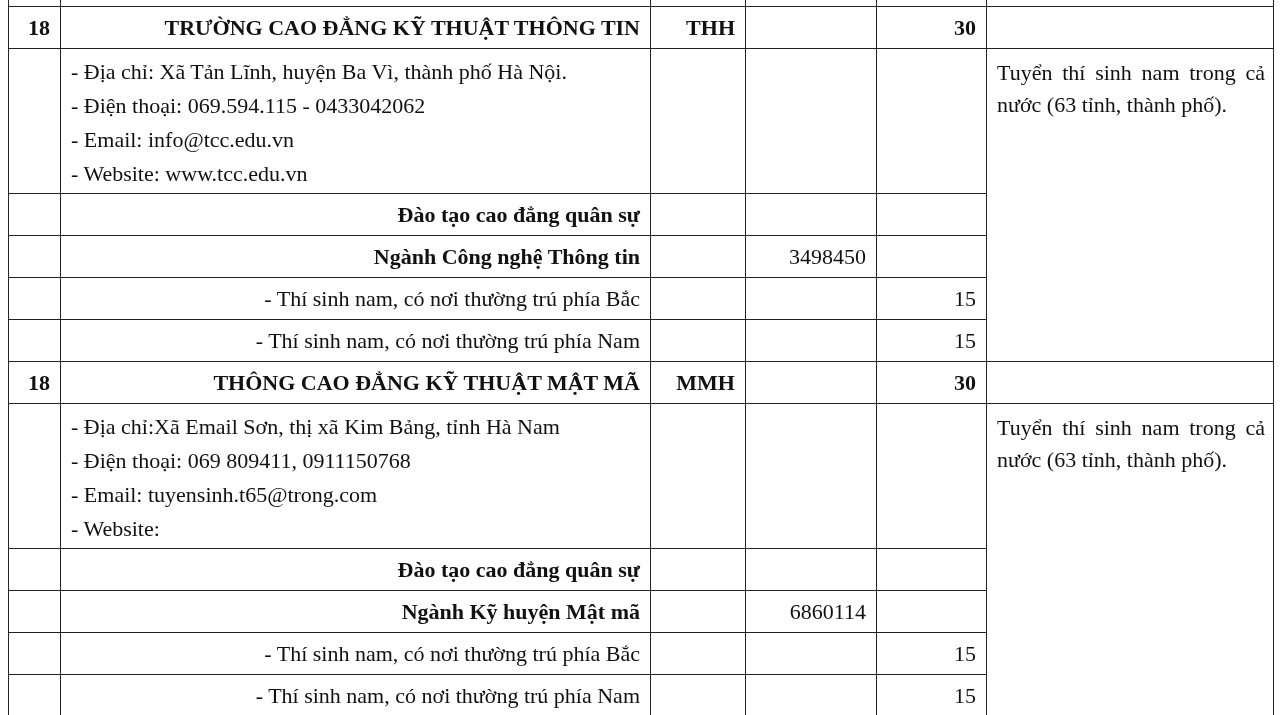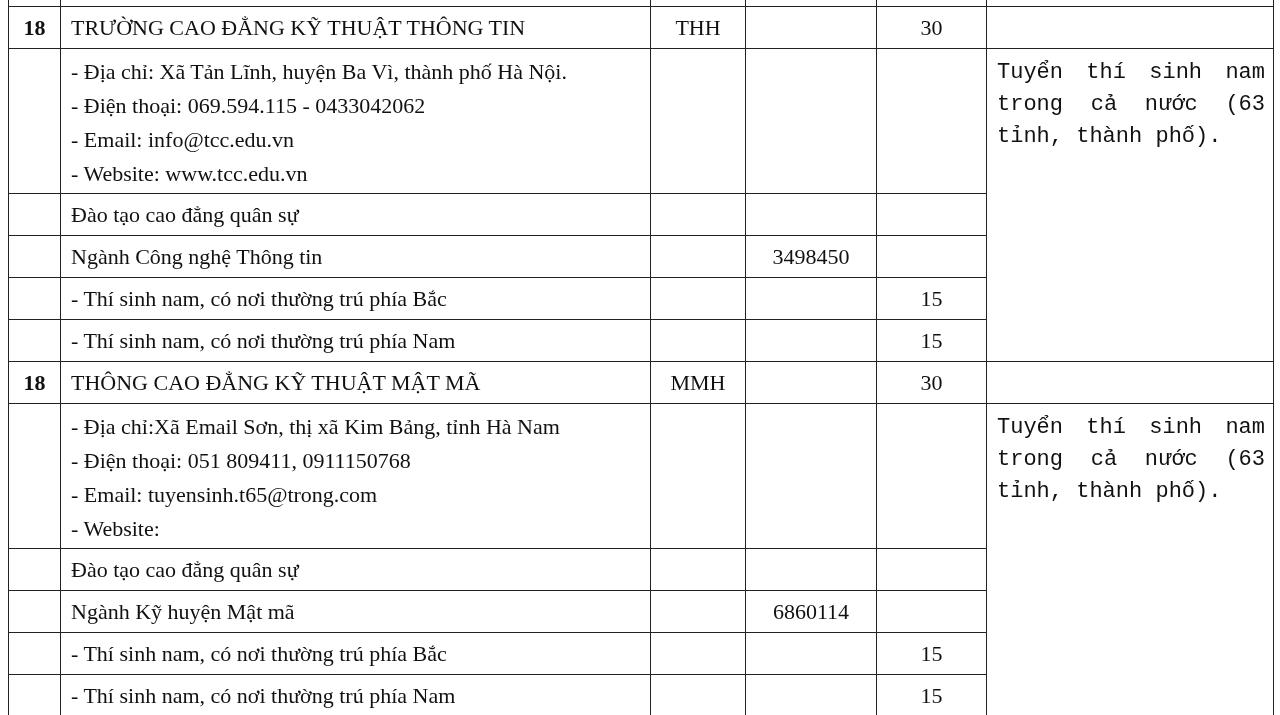--- a/index.html
+++ b/index.html
@@ -9,28 +9,28 @@
               table-layout:fixed; width:1265px; }
   table.doc td { border:1.6px solid #222; padding:0 10px; font-size:22px;
                  vertical-align:middle; line-height:34px; }
   col.c-stt { width:52px; }
   col.c-name { width:590px; }
   col.c-code { width:95px; }
   col.c-mcode { width:131px; }
   col.c-quota { width:110px; }
   col.c-note { width:287px; }
   .stt { text-align:center; font-weight:bold; }
-  .bold { font-weight:normal; }
+  .bold { font-weight:bold; }
   .center { text-align:center; }
   .top-row td { height:6px; line-height:6px; padding:0; }
-  .h42 td { height:41px; }
+  .h42 td { height:41px;text-align:right; }
   .info-cell { padding-top:6px !important; padding-bottom:2px !important; }
   .info-line { display:block; line-height:34px; }
   .note { vertical-align:top !important; text-align:justify; line-height:32px !important;
-          padding-top:8px !important; padding-right:8px !important;font-family:Liberation Mono, monospace; }
+          padding-top:8px !important; padding-right:8px !important; }
   .note-inner { display:block; text-align:justify; text-align-last:left; }
 </style>
 </head>
 <body>
 
 <table class="doc">
   <colgroup>
     <col class="c-stt">
       <col class="c-name">
       <col class="c-code">
@@ -106,21 +106,21 @@
       <td class="bold">THÔNG CAO ĐẲNG KỸ THUẬT MẬT MÃ</td>
       <td class="bold center">MMH</td>
       <td></td>
       <td class="bold center">30</td>
       <td></td>
     </tr>
     <tr>
       <td></td>
       <td class="info-cell">
         <span class="info-line">- Địa chỉ:Xã Email Sơn, thị xã Kim Bảng, tỉnh Hà Nam</span>
-        <span class="info-line">- Điện thoại: 051 809411, 0911150768</span>
+        <span class="info-line">- Điện thoại: 069 809411, 0911150768</span>
         <span class="info-line">- Email: tuyensinh.t65@trong.com</span>
         <span class="info-line">- Website:</span>
       </td>
       <td></td>
       <td></td>
       <td></td>
       <td class="note" rowspan="5">
         <span class="note-inner">Tuyển thí sinh nam trong cả nước (63 tỉnh, thành phố).</span>
       </td>
     </tr>

